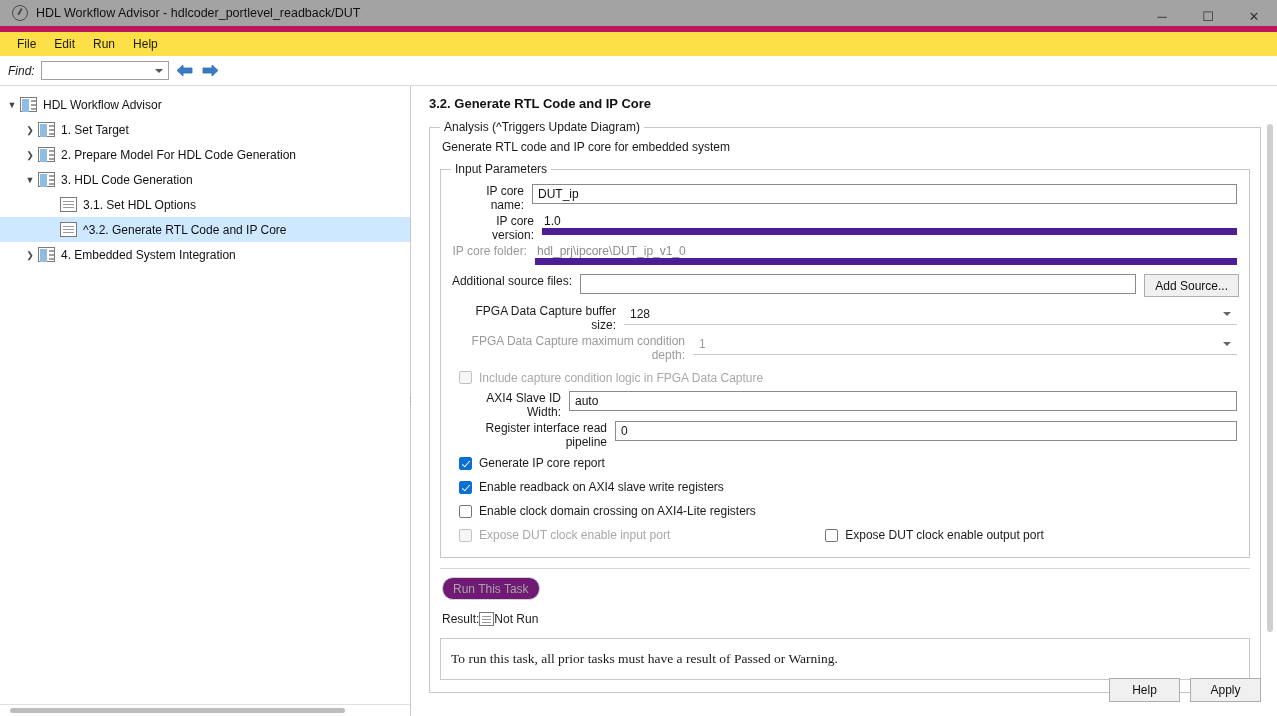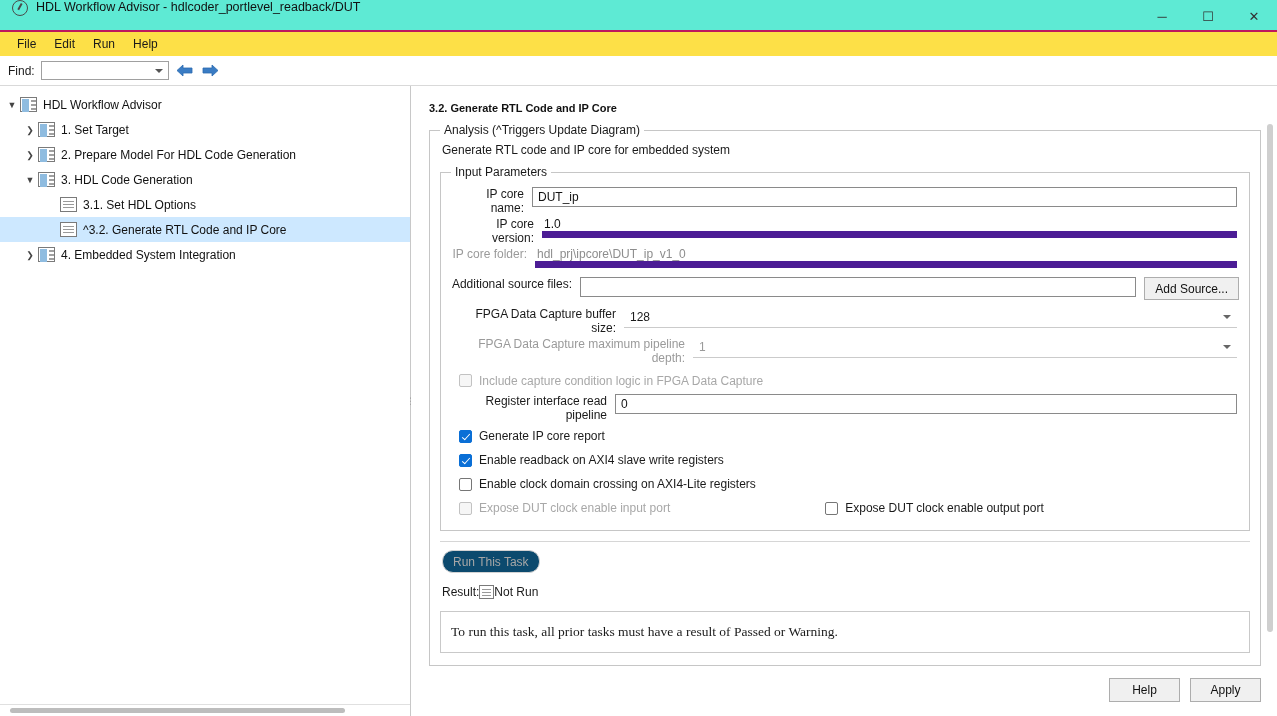--- a/index.html
+++ b/index.html
@@ -9,23 +9,23 @@
     font-family: "Liberation Sans", sans-serif;
     font-size: 12px;
     color: #1a1a1a;
     background: #ffffff;
     overflow: hidden;
   }
   
   .titlebar {
     height: 32px;
     display: flex;
-    align-items: flex-start;
-    background: #5eead4;
-    border-bottom: 2px solid #be185d;
+    align-items: center;
+    background: #a3a3a3;
+    border-bottom: 6px solid #be185d;
     position: relative;
   }
   .title-icon {
     width: 16px; height: 16px;
     margin-left: 12px; margin-right: 8px;
     border-radius: 50%;
     border: 1.5px solid #4a4a4a;
     position: relative;
     flex: none;
   }
@@ -70,20 +70,21 @@
 
   
   .findbar {
     height: 30px;
     display: flex;
     align-items: center;
     padding-left: 8px;
     gap: 6px;
     border-bottom: 1px solid #d9d9d9;
     background: #ffffff;
+    font-style: italic;
   }
   .find-label { font-size: 12px; }
   .find-combo {
     width: 128px; height: 19px;
     border: 1px solid #a0a0a0;
     background: #fff;
     position: relative;
     display: flex;
     align-items: center;
   }
@@ -203,25 +204,24 @@
 
   
   .right-pane {
     flex: 1;
     position: relative;
     background: #fff;
     padding: 10px 16px 0 18px;
     overflow: hidden;
   }
   .pane-title {
-    font-size: 11px;
+    font-size: 13px;
     font-weight: bold;
     color: #111;
     margin-bottom: 9px;
-    margin-top: 6px;
   }
   fieldset {
     border: 1px solid #c6c6c6;
     border-radius: 0;
     margin: 0;
     padding: 8px 10px 10px 10px;
   }
   legend {
     font-size: 12px;
     padding: 0 4px;
@@ -286,21 +286,21 @@
     background: #f0f0f0;
     font-size: 12px;
     display: inline-flex;
     align-items: center;
     justify-content: center;
     padding: 0 10px;
     color: #111;
   }
   .btn.disabled {
     color: #a6a6a6;
-    background: #0c4a6e;
+    background: #701a75;
     border-color: #d3d3d3;
     border-radius: 11px;
   }
   .cb-row {
     display: flex;
     align-items: center;
     height: 24px;
     font-size: 12px;
   }
   .cb {
@@ -513,32 +513,36 @@
 
         <div class="row">
           <div class="row-label" style="width:165px">FPGA Data Capture buffer size:</div>
           <div class="combo" style="flex:1; margin-left:8px; margin-right:2px;">
             <span>128</span>
             <span class="caret"></span>
           </div>
         </div>
 
         <div class="row">
-          <div class="row-label dim" style="width:234px">FPGA Data Capture maximum pipeline depth:</div>
+          <div class="row-label dim" style="width:234px">FPGA Data Capture maximum condition depth:</div>
           <div class="combo dim" style="flex:1; margin-left:8px; margin-right:2px;">
             <span>1</span>
             <span class="caret"></span>
           </div>
         </div>
 
         <div class="cb-row" style="padding-left:8px; height:27px;">
           <span class="cb disabled"></span>
           <span class="cb-label dim">Include capture condition logic in FPGA Data Capture</span>
         </div>
 
+        <div class="row">
+          <div class="row-label" style="width:110px">AXI4 Slave ID Width:</div>
+          <div class="txt" style="flex:1; margin-left:8px; margin-right:2px;">auto</div>
+        </div>
 
         <div class="row">
           <div class="row-label" style="width:156px">Register interface read pipeline</div>
           <div class="txt" style="flex:1; margin-left:8px; margin-right:2px;">0</div>
         </div>
 
         <div class="cb-row" style="padding-left:8px;">
           <span class="cb checked"></span>
           <span class="cb-label">Generate IP core report</span>
         </div>

